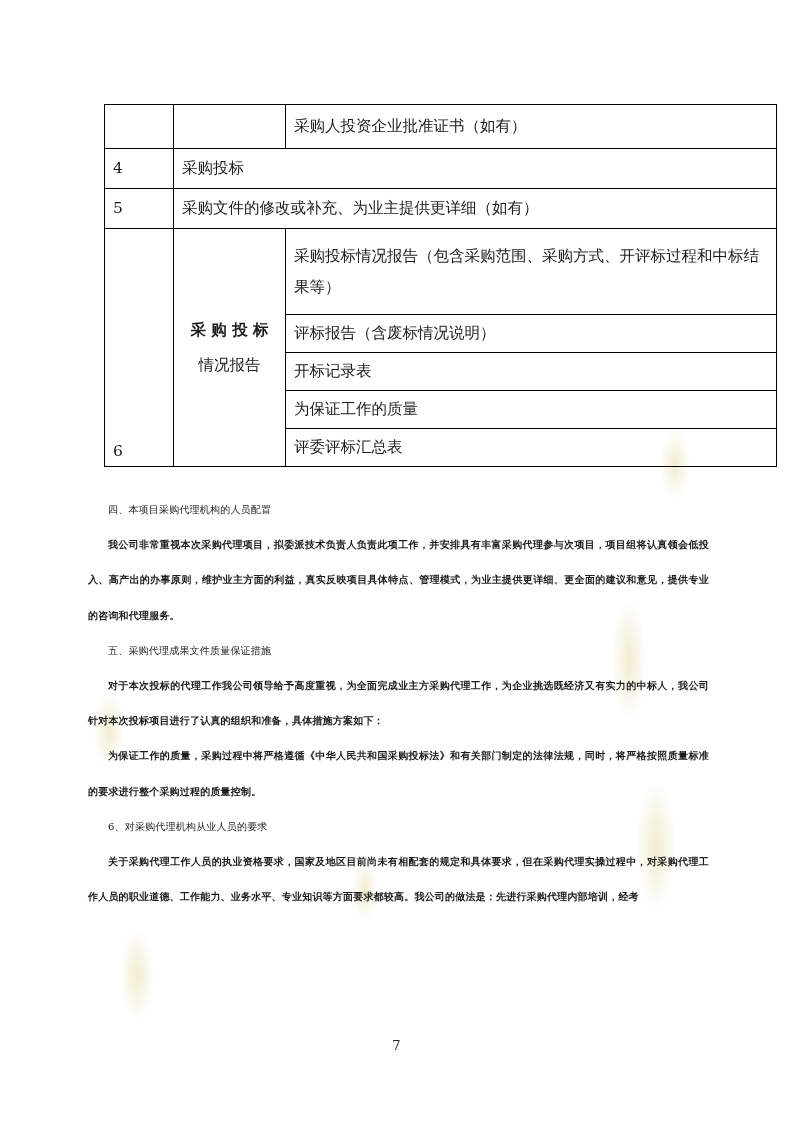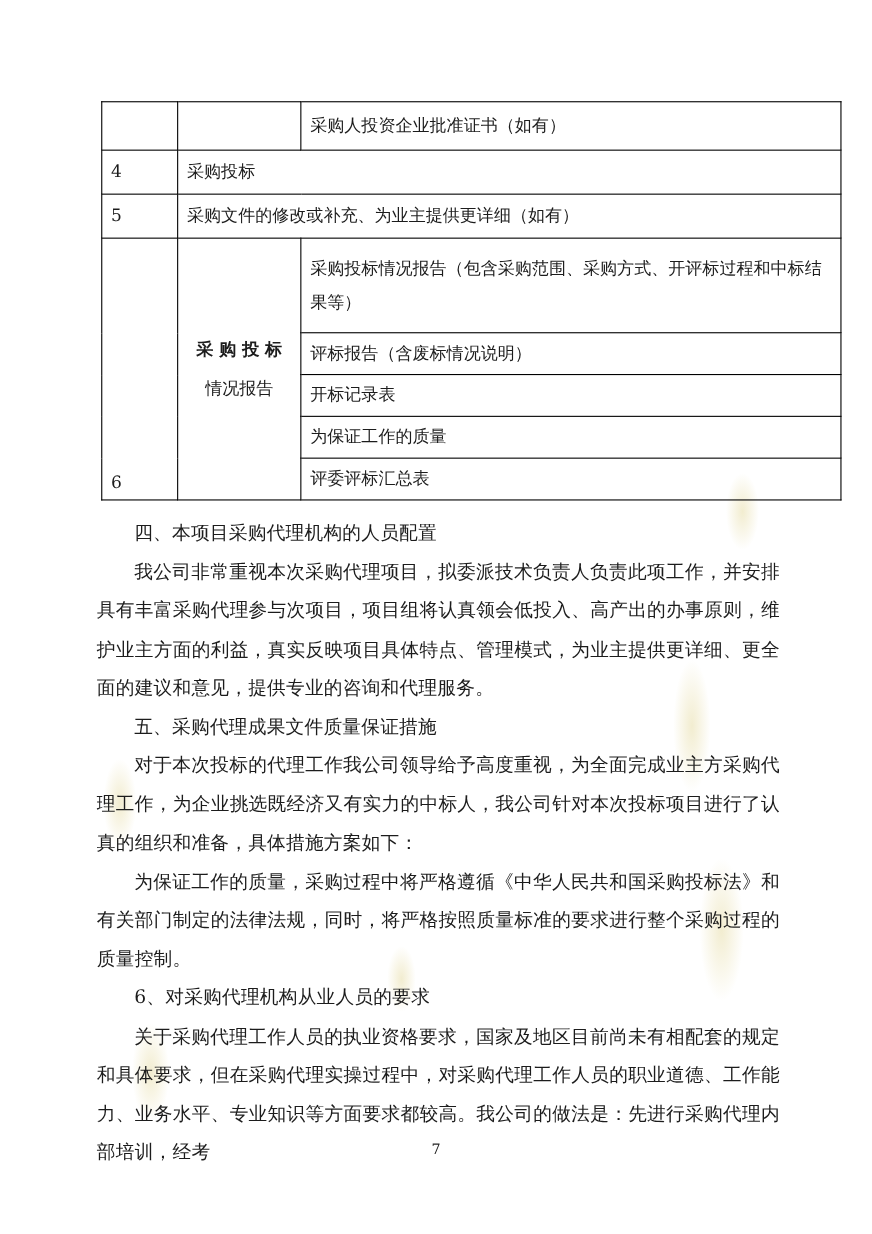--- a/index.html
+++ b/index.html
@@ -43,21 +43,21 @@
     left: 88px;
     top: 88px;
     width: 621px;
   }
 
   
   table.doc-table {
     border-collapse: collapse;
     width: 621px;
     table-layout: fixed;
-    margin: 4px;
+    margin: 16px;
   }
   table.doc-table td {
     border: 1px solid #000000;
     padding: 0 8px;
     font-size: 15.5px;
     line-height: 1.85;
     vertical-align: middle;
     color: #1c1c1c;
   }
   td.c-idx   { width: 52px;  text-align: left; padding-left: 8px; }
@@ -80,29 +80,29 @@
     width: 78px;
     margin: 0 auto;
     font-weight: bold;
   }
   .kind-label .plain { display: block; }
 
   .desc-wrap { padding: 6px 0; line-height: 2.0; }
 
   
   .para {
-    font-size: 17px;
+    font-size: 10px;
     line-height: 35.2px;
     margin: 0;
     text-align: justify;
     text-justify: inter-ideograph;
     color: #1c1c1c;
     letter-spacing: 0.2px;
   }
-  .para.indent { text-indent: 2em; }
+  .para.indent { text-indent: 2em; font-weight: bold; }
   .para.heading { text-indent: 2em; }
   .block-gap { height: 9px; }
 
   
   .page-number {
     position: absolute;
     left: 0;
     right: 0;
     top: 1038px;
     text-align: center;

